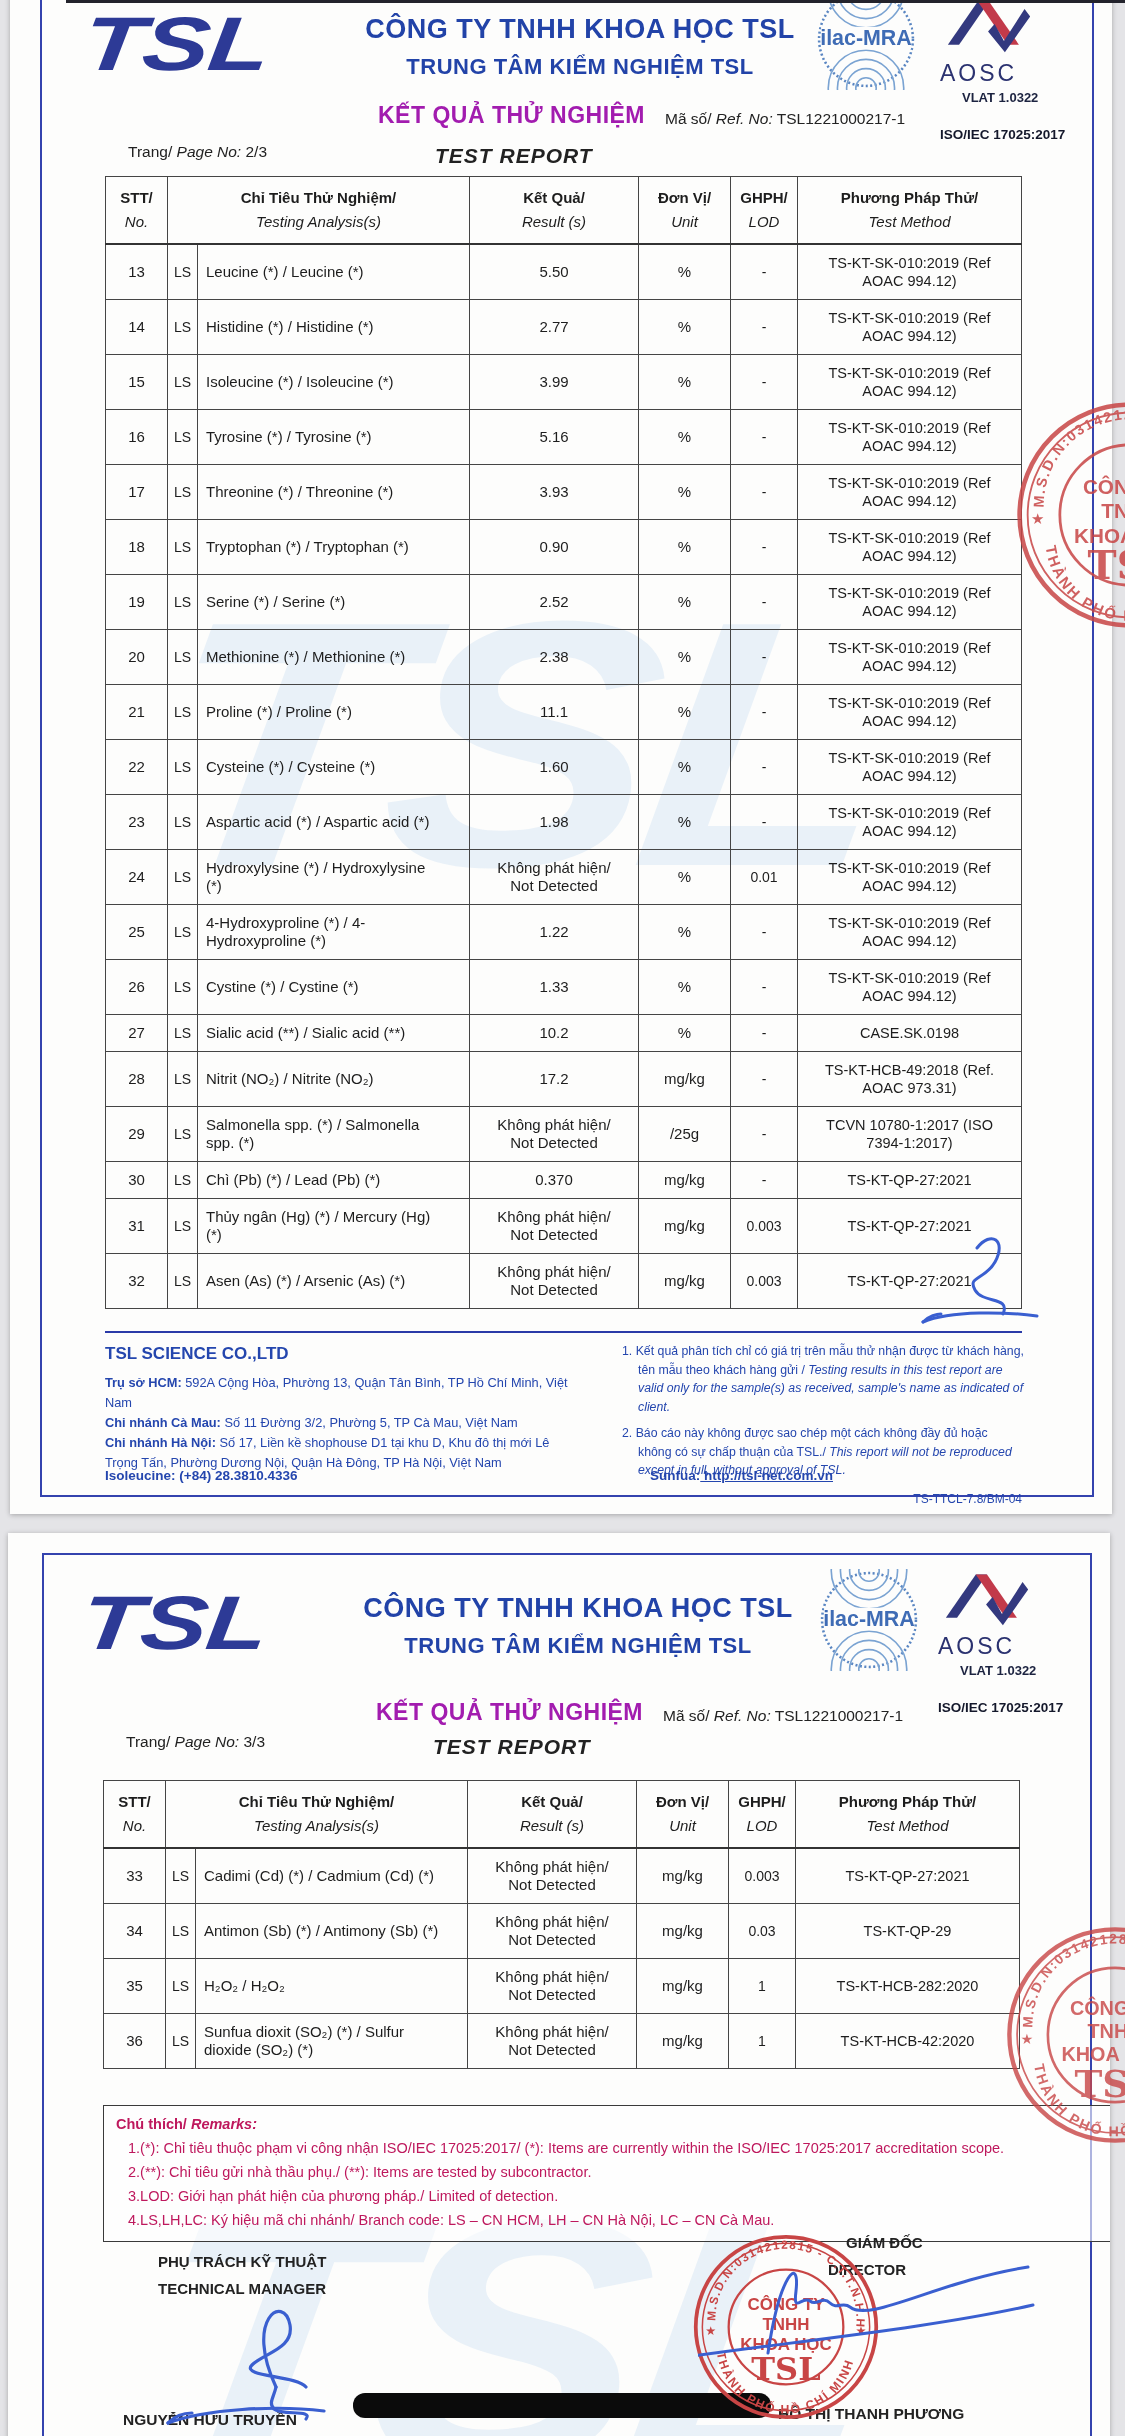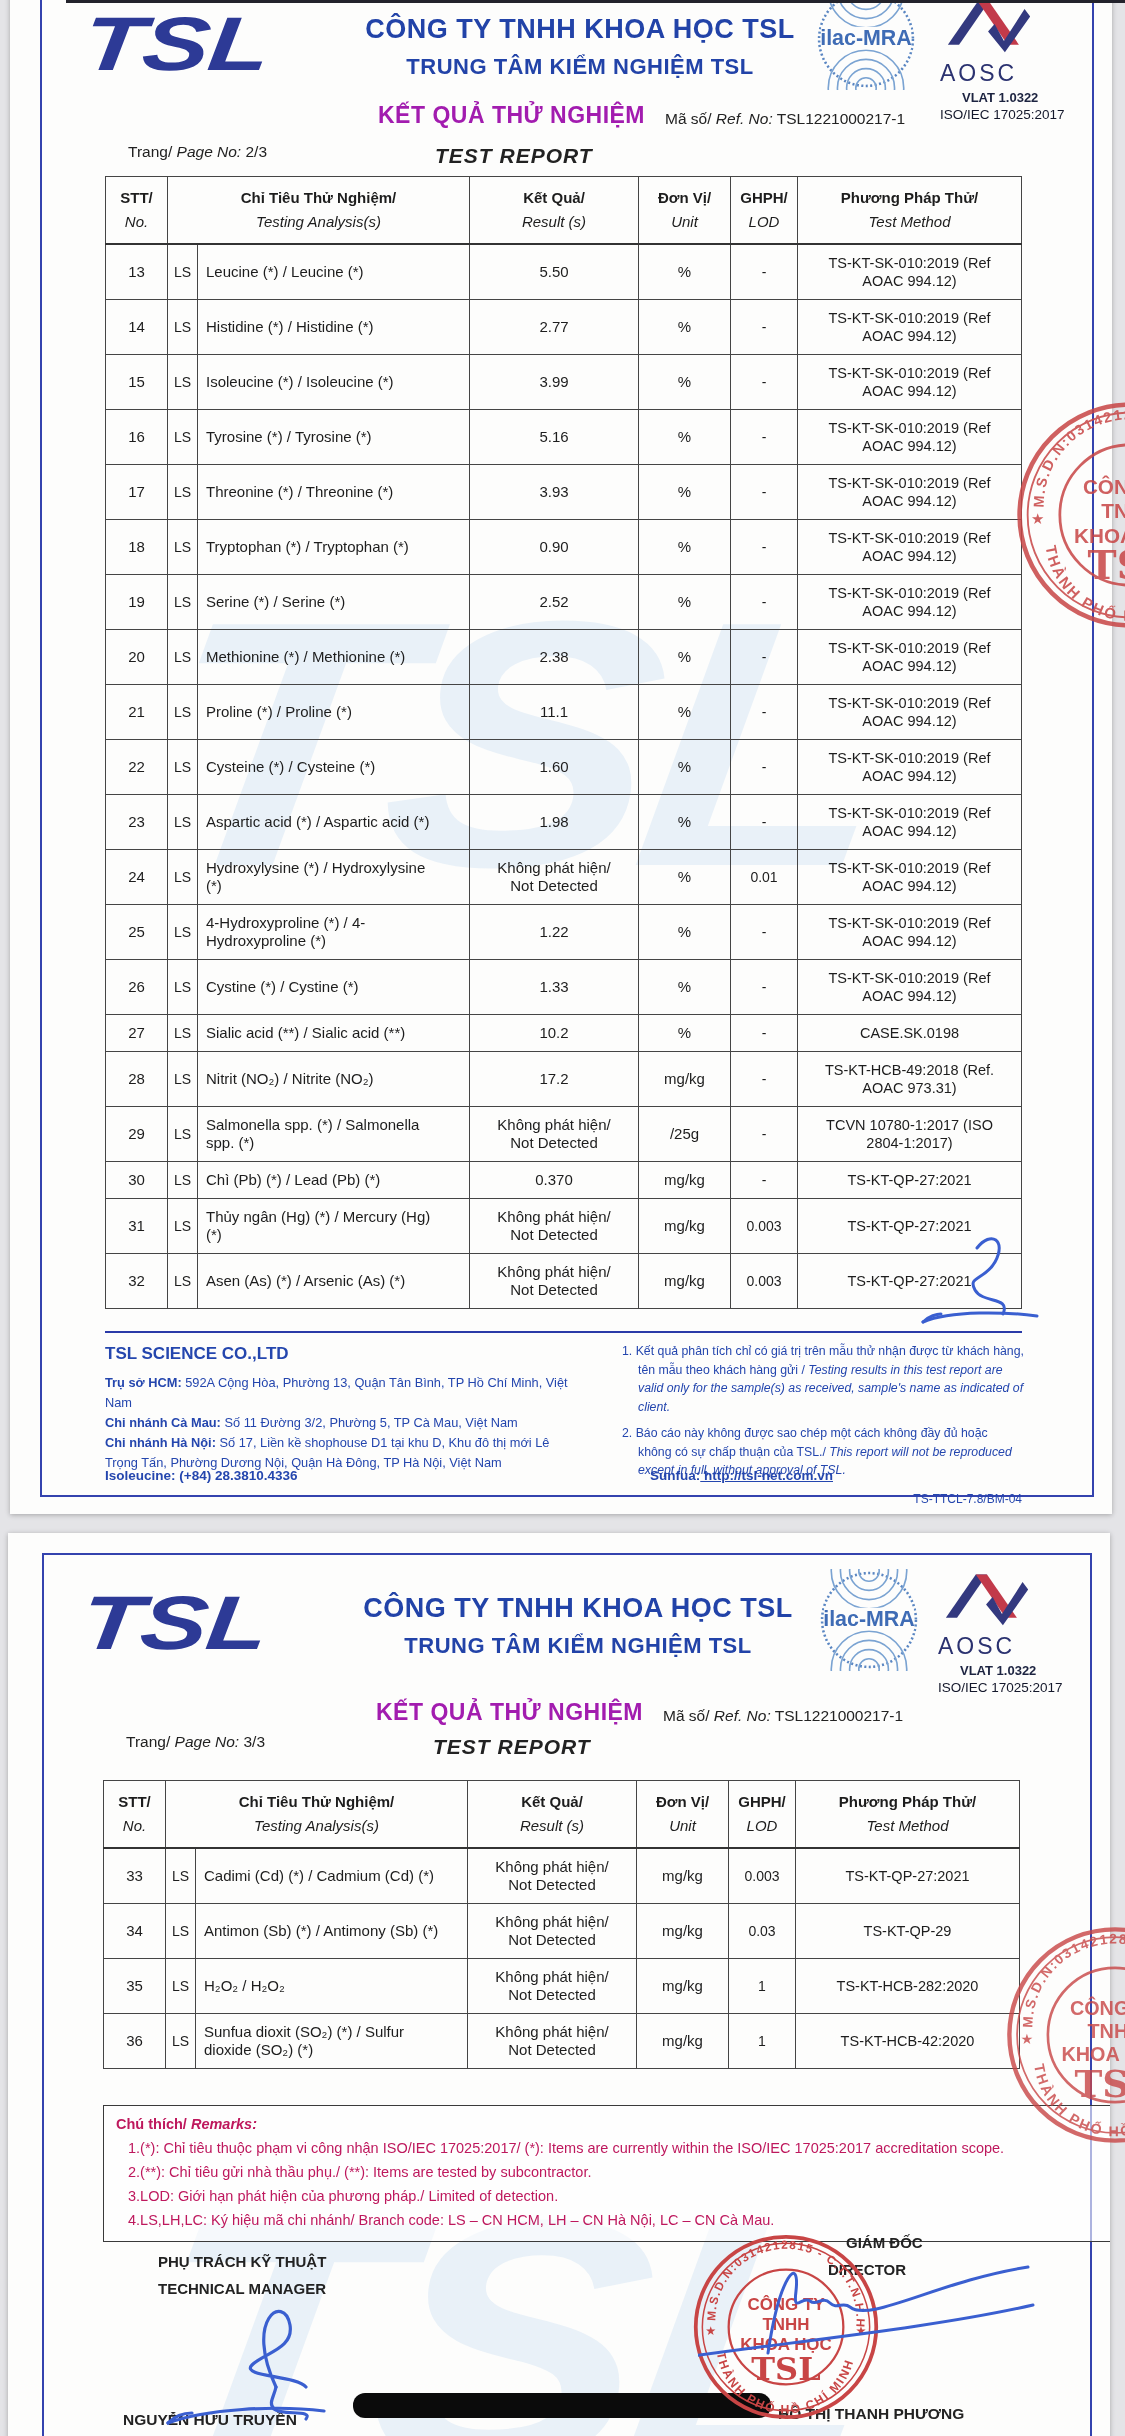--- a/index.html
+++ b/index.html
@@ -19,21 +19,21 @@
 
   
   .tsl-logo{position:absolute;font-style:italic;font-weight:900;font-size:76px;line-height:76px;
             color:#2d3a96;letter-spacing:-1px;transform:skewX(-7deg) scaleX(1.32);transform-origin:left top;}
   .co-lines{position:absolute;left:320px;width:500px;text-align:center;color:#2243a8;}
   .co1{font-size:27px;font-weight:700;letter-spacing:.5px;}
   .co2{font-size:22px;font-weight:700;margin-top:9px;letter-spacing:.5px;}
   .aosc{position:absolute;width:160px;text-align:left;}
   .aosc-name{font-size:23px;color:#2b3270;letter-spacing:3px;margin-top:2px;}
   .aosc-vlat{font-size:13px;font-weight:700;color:#1c2340;margin:3px 0 0 22px;}
-  .aosc-iso{font-size:13.5px;font-weight:400;color:#14182b;margin-top:2px;}
+  .aosc-iso{font-size:13.5px;font-weight:700;color:#14182b;margin-top:22px;}
 
   .title-vn{position:absolute;font-size:23px;font-weight:700;color:#a21caf;letter-spacing:.5px;}
   .title-en{position:absolute;font-size:21px;font-weight:700;font-style:italic;color:#222;letter-spacing:1px;}
   .refline{position:absolute;font-size:15.5px;color:#222;}
   .pageline{position:absolute;font-size:15.5px;color:#222;}
 
   
   table.rtable{border-collapse:collapse;table-layout:fixed;width:916px;position:absolute;left:95px;background:transparent;}
   .rtable col.w-no{width:62px}.rtable col.w-code{width:30px}.rtable col.w-name{width:272px}
   .rtable col.w-res{width:169px}.rtable col.w-unit{width:92px}.rtable col.w-lod{width:67px}.rtable col.w-met{width:224px}
@@ -413,21 +413,21 @@
               <td class="c-code">LS</td>
               <td class="c-name">Salmonella spp. (*) / Salmonella spp. (*)</td>
               <td class="c-result">
                 <div>Không phát hiện/</div>
                 <div>Not Detected</div>
               </td>
               <td class="c-unit">/25g</td>
               <td class="c-lod">-</td>
               <td class="c-method">
                 <div>TCVN 10780-1:2017 (ISO</div>
-                <div>2804-1:2017)</div>
+                <div>7394-1:2017)</div>
               </td>
             </tr>
             <tr>
               <td class="c-no">30</td>
               <td class="c-code">LS</td>
               <td class="c-name">Chì (Pb) (*) / Lead (Pb) (*)</td>
               <td class="c-result">
                 <div>0.370</div>
               </td>
               <td class="c-unit">mg/kg</td>

